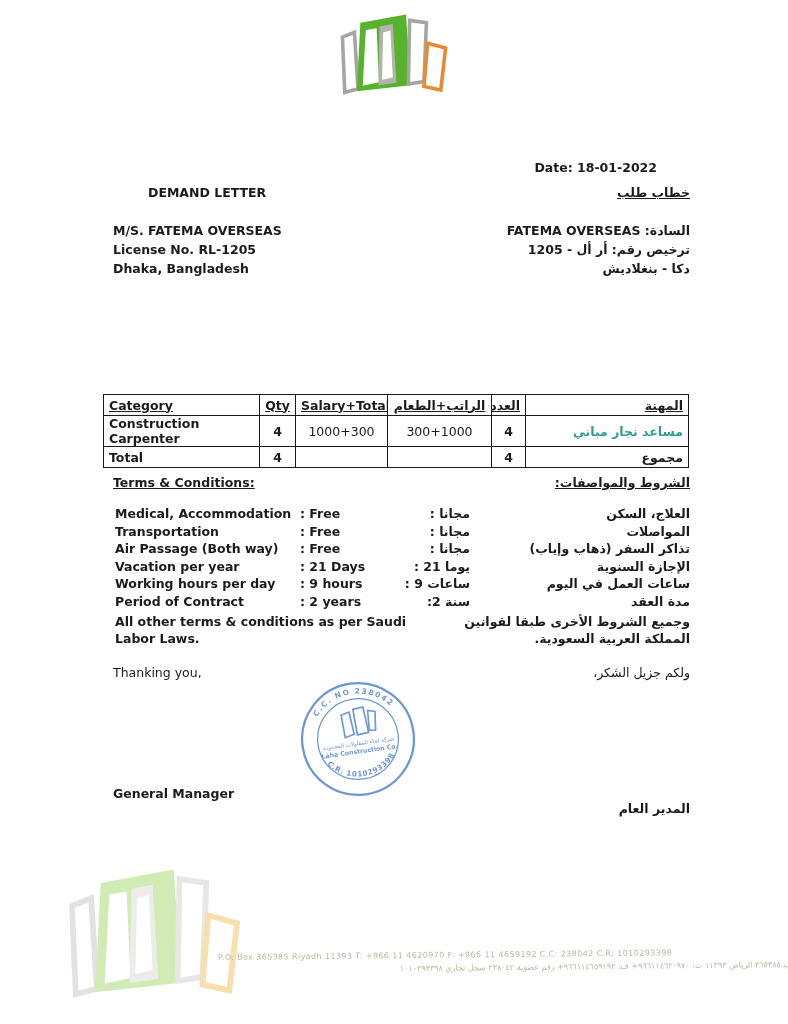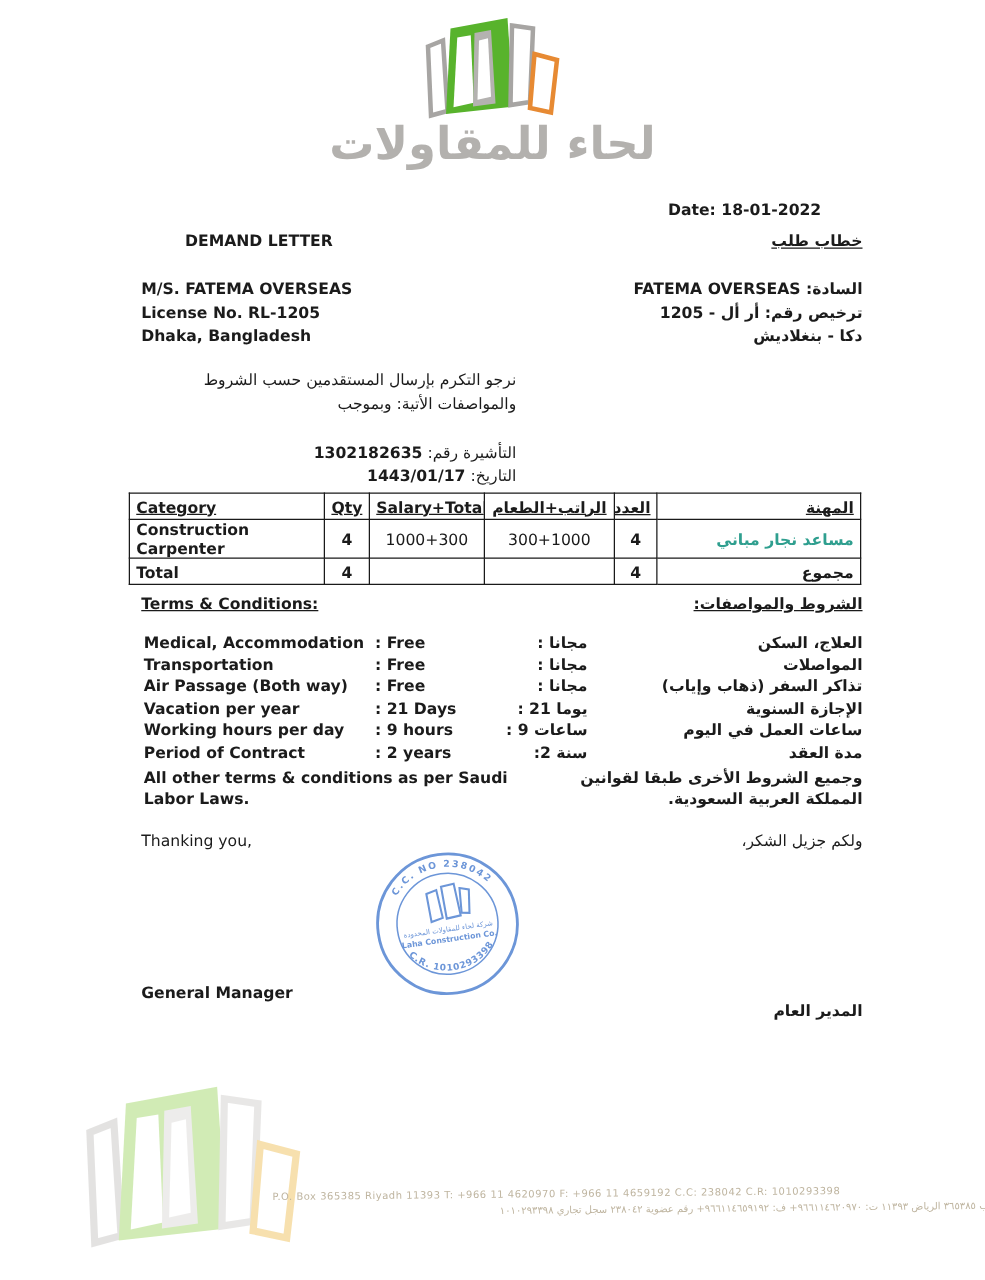--- a/index.html
+++ b/index.html
@@ -60,21 +60,20 @@
   <header class="logo-wrap">
     <svg class="logo-svg" viewBox="0 0 200 150" aria-hidden="true">
       <polygon points="14,52 34,44 40,138 18,144" fill="#ffffff" stroke="#a7a5a3" stroke-width="6"></polygon>
       <polygon points="44,28 120,14 128,132 38,142" fill="#58b32c"></polygon>
       <polygon points="53,40 71,37 75,127 48,133" fill="#ffffff"></polygon>
       <polygon points="76,34 98,30 104,128 74,132" fill="#b4b2b0"></polygon>
       <polygon points="82,44 94,41 98,119 80,123" fill="#ffffff"></polygon>
       <polygon points="126,24 154,28 150,126 124,130" fill="#ffffff" stroke="#a7a5a3" stroke-width="6"></polygon>
       <polygon points="156,62 186,70 178,140 150,134" fill="#ffffff" stroke="#e78a33" stroke-width="6"></polygon>
     </svg>
-    <div class="wordmark" dir="rtl">لحاء للمقاولات</div>
   </header>
 
   <div class="date-line">Date: 18-01-2022</div>
 
   <div class="row heading-row">
     <div class="h-en">DEMAND LETTER</div>
     <div class="h-ar" dir="rtl">خطاب طلب</div>
   </div>
 
   <div class="row address-row">
@@ -84,25 +83,20 @@
       <div>Dhaka, Bangladesh</div>
     </div>
     <div class="addr-ar" dir="rtl">
       <div>السادة: FATEMA OVERSEAS</div>
       <div>ترخيص رقم: أر أل - 1205</div>
       <div>دكا - بنغلاديش</div>
     </div>
   </div>
 
   <div class="row intro-row">
-    <div class="col-ar" dir="rtl">
-      <p class="para-ar">نرجو التكرم بإرسال المستقدمين حسب الشروط والمواصفات الأتية: وبموجب</p>
-      <div class="kv"><span>التأشيرة رقم:</span> <b>1302182635</b></div>
-      <div class="kv"><span>التاريخ:</span> <b>1443/01/17</b></div>
-    </div>
   </div>
 
   <table class="demand-table">
     <colgroup>
       <col style="width:156px">
         <col style="width:36px">
         <col style="width:92px">
       <col style="width:104px">
         <col style="width:34px">
         <col style="width:163px">

